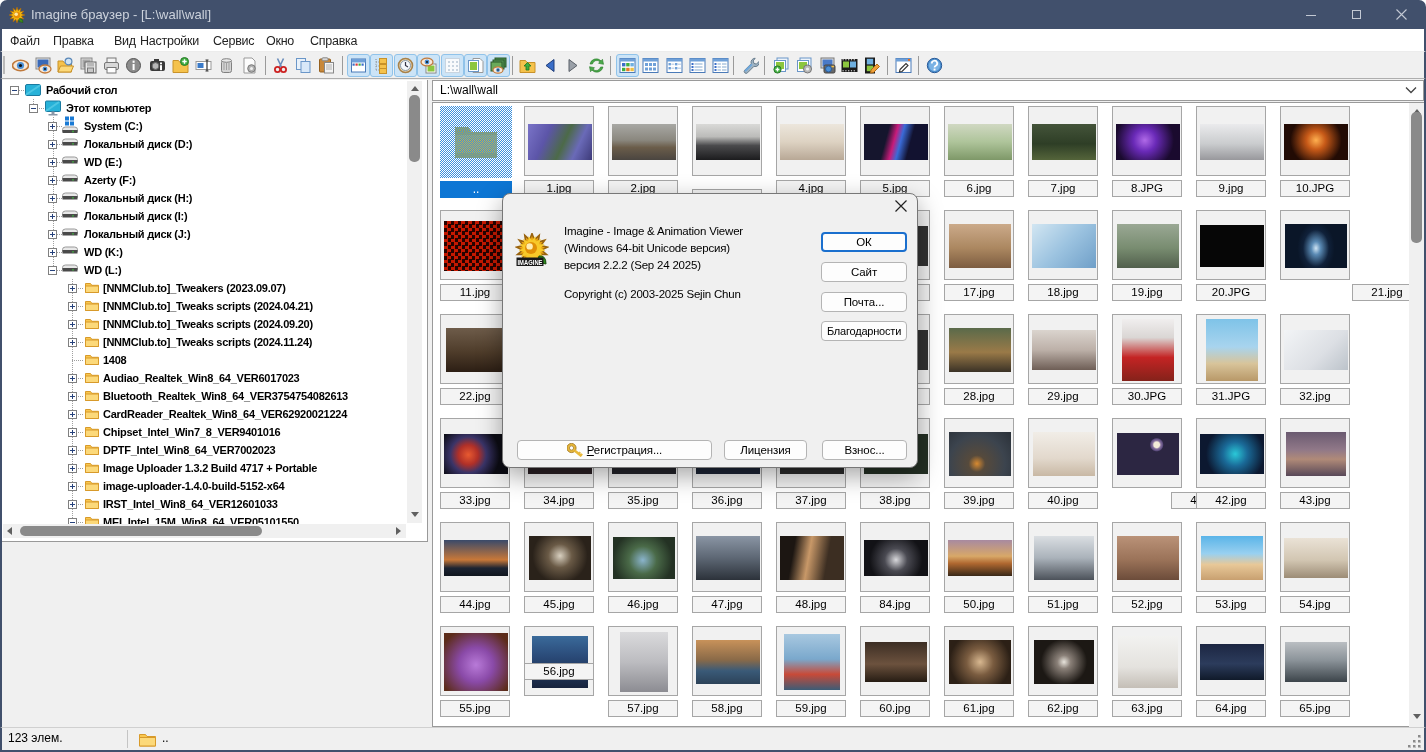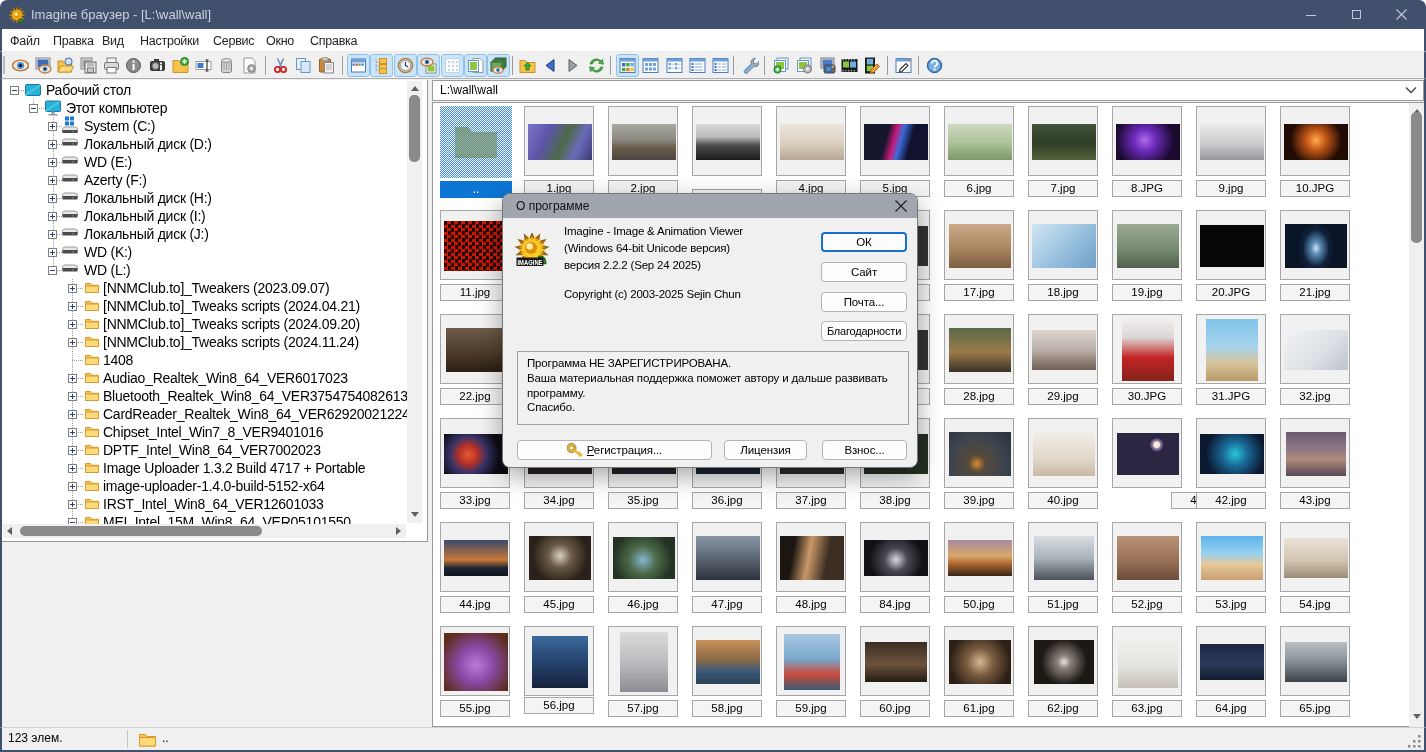--- a/index.html
+++ b/index.html
@@ -9,21 +9,21 @@
 #titlebar{left:0;top:0;width:1426px;height:29px;background:#41506c;border-radius:7px 7px 0 0;}
 #title-text{left:31px;top:0;height:29px;line-height:29px;color:#ccd2dc;font-size:13px;}
 #menubar{left:0;top:29px;width:1426px;height:23px;background:#fff;border-bottom:1px solid #ececec;border-left:2px solid #41506c;border-right:2px solid #41506c;}
 .menuitem{position:absolute;top:30px;height:22px;line-height:22px;color:#222;font-size:12.5px;letter-spacing:-0.25px;}
 #toolbar{left:0;top:52px;width:1426px;height:27px;background:#f0f0f0;border-left:2px solid #41506c;border-right:2px solid #41506c;border-bottom:1px solid #aeaeae;}
 .ticon{position:absolute;top:57px;width:17px;height:17px;}
 .tsep{position:absolute;top:56px;width:1px;height:19px;background:#9a9a9a;}
 .tbtn{position:absolute;top:54px;width:23px;height:23px;background:#cce4f7;border:1px solid #90c3ea;border-radius:3px;}
 #mainarea{left:0;top:79px;width:1426px;height:648px;background:#f0f0f0;border-left:2px solid #41506c;border-right:2px solid #41506c;}
 #treepanel{left:2px;top:80px;width:426px;height:462px;background:#fff;border-right:1px solid #999;border-bottom:1px solid #999;overflow:hidden;}
-.trow{position:absolute;height:18px;font-size:14px;letter-spacing:-0.25px;color:#000;line-height:18px;white-space:nowrap;}
+.trow{position:absolute;height:18px;font-size:11px;letter-spacing:-0.25px;color:#000;line-height:18px;white-space:nowrap;font-weight:bold;}
 .ebox{position:absolute;width:9px;height:9px;border:1px solid #808080;background:#fff;}
 .ebox i{position:absolute;left:1px;top:3px;width:5px;height:1px;background:#26427c;}
 .ebox b{position:absolute;left:3px;top:1px;width:1px;height:5px;background:#26427c;}
 .vdot{position:absolute;width:1px;background-image:repeating-linear-gradient(to bottom,#a0a0a0 0 1px,transparent 1px 2px);}
 .hdot{position:absolute;height:1px;background-image:repeating-linear-gradient(to right,#a0a0a0 0 1px,transparent 1px 2px);}
 .scroll-track{position:absolute;background:#f0f0f0;}
 .scroll-thumb{position:absolute;background:#8a8a8a;}
 .arr{position:absolute;width:0;height:0;}
 #addressbar{left:432px;top:80px;width:992px;height:21px;background:#fff;border:1px solid #9a9a9a;font-size:12px;line-height:19px;color:#000;padding-left:7px;}
 #thumbpanel{left:432px;top:102px;width:992px;height:625px;background:#fff;border:1px solid #9a9a9a;border-top:1px solid #9a9a9a;overflow:hidden;}
@@ -49,21 +49,21 @@
   </svg>
 <div id="title-text" class="abs">Imagine браузер - [L:\wall\wall]</div>
 <div class="abs" style="left:1306px;top:15px;width:10px;height:1px;background:#c3c9d4"></div>
 <div class="abs" style="left:1352px;top:10px;width:9px;height:9px;border:1px solid #c3c9d4"></div>
 <svg class="abs" style="left:1396px;top:9px" width="11" height="11">
     <path d="M0.5 0.5 L10.5 10.5 M10.5 0.5 L0.5 10.5" stroke="#c3c9d4" stroke-width="1.1"></path>
   </svg>
 <div id="menubar" class="abs"></div>
 <div class="menuitem" style="left:10px">Файл</div>
 <div class="menuitem" style="left:53px">Правка</div>
-<div class="menuitem" style="left:102px">Вид</div>
+<div class="menuitem" style="left:114px">Вид</div>
 <div class="menuitem" style="left:140px">Настройки</div>
 <div class="menuitem" style="left:213px">Сервис</div>
 <div class="menuitem" style="left:266px">Окно</div>
 <div class="menuitem" style="left:310px">Справка</div>
 <div id="toolbar" class="abs"></div>
 <div class="abs" style="left:3px;top:56px;width:2px;height:18px;background:#b9b9b9"></div>
 <div class="ticon" style="left:11.5px"><svg width="17" height="17" viewBox="0 0 17 17">
       <ellipse cx="8.5" cy="8.5" rx="8" ry="5.2" fill="#f8e8d8" stroke="#c07a3c" stroke-width="1.6"></ellipse>
       <circle cx="8.5" cy="8.5" r="3.6" fill="#4a90d8"></circle>
       <circle cx="8.5" cy="8.5" r="1.6" fill="#111"></circle>
@@ -679,21 +679,21 @@
 <div class="timg" style="left:1032px;top:223.5px;width:64px;height:44px;background:linear-gradient(135deg,#d2e6f2 0%,#9cc3e0 50%,#6f9fc8 100%)"></div>
 <div class="tlabel" style="left:1028px;top:283.5px">18.jpg</div>
 <div class="tbox" style="left:1112px;top:209.5px"></div>
 <div class="timg" style="left:1117px;top:223.5px;width:62px;height:44px;background:linear-gradient(180deg,#9aa894 0%,#788c70 55%,#515f4c 100%)"></div>
 <div class="tlabel" style="left:1112px;top:283.5px">19.jpg</div>
 <div class="tbox" style="left:1196px;top:209.5px"></div>
 <div class="timg" style="left:1200px;top:224.5px;width:64px;height:42px;background:#060606"></div>
 <div class="tlabel" style="left:1196px;top:283.5px">20.JPG</div>
 <div class="tbox" style="left:1280px;top:209.5px"></div>
 <div class="timg" style="left:1285px;top:223.5px;width:62px;height:44px;background:radial-gradient(ellipse 30% 60% at 50% 55%,#cfe4f4 0%,#5a8ab4 25%,#10213a 70%,#0a1628 100%)"></div>
-<div class="tlabel" style="left:1280px;top:283.5px">21.jpg</div>
+<div class="tlabel" style="left:1352px;top:283.5px">21.jpg</div>
 <div class="tbox" style="left:440px;top:313.5px"></div>
 <div class="timg" style="left:446px;top:327.5px;width:60px;height:44px;background:linear-gradient(180deg,#6e5c4a 0%,#4e3c2a 55%,#2c1e14 100%)"></div>
 <div class="tlabel" style="left:440px;top:387.5px">22.jpg</div>
 <div class="tbox" style="left:524px;top:313.5px"></div>
 <div class="timg" style="left:528px;top:329.5px;width:64px;height:40px;background:#333"></div>
 <div class="tlabel" style="left:524px;top:387.5px">23.jpg</div>
 <div class="tbox" style="left:608px;top:313.5px"></div>
 <div class="timg" style="left:612px;top:329.5px;width:64px;height:40px;background:#333"></div>
 <div class="tlabel" style="left:608px;top:387.5px">24.jpg</div>
 <div class="tbox" style="left:692px;top:313.5px"></div>
@@ -784,21 +784,21 @@
 <div class="timg" style="left:1201px;top:535.5px;width:62px;height:44px;background:linear-gradient(180deg,#5ab4e8 0%,#98d0f0 40%,#e8c898 65%,#c8a070 100%)"></div>
 <div class="tlabel" style="left:1196px;top:595.5px">53.jpg</div>
 <div class="tbox" style="left:1280px;top:521.5px"></div>
 <div class="timg" style="left:1284px;top:537.5px;width:64px;height:40px;background:linear-gradient(180deg,#eae2d6 0%,#d2c6b2 55%,#9c8c76 100%)"></div>
 <div class="tlabel" style="left:1280px;top:595.5px">54.jpg</div>
 <div class="tbox" style="left:440px;top:625.5px"></div>
 <div class="timg" style="left:444px;top:632.5px;width:64px;height:58px;background:radial-gradient(circle at 50% 55%,#b87ad8 0%,#8a4aa8 38%,#5c2c1a 85%)"></div>
 <div class="tlabel" style="left:440px;top:699.5px">55.jpg</div>
 <div class="tbox" style="left:524px;top:625.5px"></div>
 <div class="timg" style="left:532px;top:635.5px;width:56px;height:52px;background:linear-gradient(180deg,#3a6a9a 0%,#2a4a78 40%,#16223c 100%)"></div>
-<div class="tlabel" style="left:524px;top:697px">56.jpg</div>
+<div class="tlabel" style="left:524px;top:663px">56.jpg</div>
 <div class="tbox" style="left:608px;top:625.5px"></div>
 <div class="timg" style="left:620px;top:631.5px;width:48px;height:60px;background:linear-gradient(180deg,#dadadc 0%,#bcbcc0 50%,#8c8c92 100%)"></div>
 <div class="tlabel" style="left:608px;top:699.5px">57.jpg</div>
 <div class="tbox" style="left:692px;top:625.5px"></div>
 <div class="timg" style="left:696px;top:639.5px;width:64px;height:44px;background:linear-gradient(180deg,#c8925a 0%,#8a6a48 45%,#3a5a78 70%,#2c4258 100%)"></div>
 <div class="tlabel" style="left:692px;top:699.5px">58.jpg</div>
 <div class="tbox" style="left:776px;top:625.5px"></div>
 <div class="timg" style="left:784px;top:633.5px;width:56px;height:56px;background:linear-gradient(180deg,#a8c8e0 0%,#7aa8cc 45%,#c84a38 72%,#3c5c76 100%)"></div>
 <div class="tlabel" style="left:776px;top:699.5px">59.jpg</div>
 <div class="tbox" style="left:860px;top:625.5px"></div>
@@ -840,42 +840,40 @@
     <rect x="10" y="5" width="2" height="2" fill="#8a8a8a"></rect>
     <rect x="0" y="10" width="3" height="3" fill="#c0c0c0"></rect>
     <rect x="0" y="10" width="2" height="2" fill="#8a8a8a"></rect>
     <rect x="5" y="10" width="3" height="3" fill="#c0c0c0"></rect>
     <rect x="5" y="10" width="2" height="2" fill="#8a8a8a"></rect>
     <rect x="10" y="10" width="3" height="3" fill="#c0c0c0"></rect>
     <rect x="10" y="10" width="2" height="2" fill="#8a8a8a"></rect>
   </svg>
 <div id="winbottom" class="abs"></div>
 <div id="dialog" class="abs">
-<div id="dlgtitle" class="abs">О программе</div>
 <svg class="abs" style="left:392px;top:6px" width="12" height="12">
       <path d="M0.5 0.5 L11.5 11.5 M11.5 0.5 L0.5 11.5" stroke="#222" stroke-width="1.2"></path>
     </svg>
 <div class="abs" style="left:12px;top:39px;width:34px;height:34px"><svg width="34" height="34" viewBox="0 0 34 34">
         <polygon points="17.0,0.5 19.3,6.8 24.2,2.3 23.3,8.9 29.8,7.2 25.9,12.6 32.4,14.1 26.4,17.1 31.5,21.5 24.8,21.4 27.3,27.6 21.4,24.4 20.7,31.0 17.0,25.5 13.3,31.0 12.6,24.4 6.7,27.6 9.2,21.4 2.5,21.5 7.6,17.1 1.6,14.1 8.1,12.6 4.2,7.2 10.7,8.9 9.8,2.3 14.7,6.8" fill="#eda812" stroke="#9a6410" stroke-width="1.6"></polygon>
         <polygon points="20.2,2.9 20.9,8.5 25.9,5.9 24.0,11.2 29.6,11.2 25.4,15.0 30.4,17.6 25.0,19.0 28.1,23.7 22.6,22.4 23.3,27.9 19.0,24.2 17.0,29.5 15.0,24.3 10.7,28.0 11.4,22.4 5.9,23.7 9.1,19.0 3.6,17.6 8.6,15.0 4.4,11.2 10.0,11.2 8.0,5.9 13.0,8.5 13.7,2.9 17.0,7.5" fill="#f8c929"></polygon>
         <circle cx="16" cy="15" r="6" fill="#e08f06"></circle>
         <circle cx="14.6" cy="13.4" r="3.2" fill="#ffedb0"></circle>
         <path d="M24 23 q7 -1 7 8 l-8.5 -2 z" fill="#2e8c1e" stroke="#174f0c" stroke-width="1"></path>
         <rect x="1.5" y="24.5" width="27" height="8.5" fill="#181818"></rect>
         <text x="15" y="31.5" font-size="8" font-weight="bold" fill="#fff" text-anchor="middle" font-family="Liberation Sans" textLength="25" lengthAdjust="spacingAndGlyphs">IMAGINE</text>
       </svg></div>
 <div class="dtext" style="left:61px;top:31px">Imagine - Image &amp; Animation Viewer</div>
 <div class="dtext" style="left:61px;top:48px">(Windows 64-bit Unicode версия)</div>
 <div class="dtext" style="left:61px;top:64.5px">версия 2.2.2 (Sep 24 2025)</div>
 <div class="dtext" style="left:61px;top:94px">Copyright (c) 2003-2025 Sejin Chun</div>
 <div class="dbtn abs" id="okbtn" style="left:318px;top:38px">ОК</div>
 <div class="dbtn abs" style="left:318px;top:68px">Сайт</div>
 <div class="dbtn abs" style="left:318px;top:97.5px">Почта...</div>
 <div class="dbtn abs" style="left:318px;top:127px;font-size:11px;letter-spacing:-0.2px">Благодарности</div>
-<div id="regpanel" class="abs">Программа НЕ ЗАРЕГИСТРИРОВАНА.<br>Ваша материальная поддержка поможет автору и дальше развивать<br>программу.<br>Спасибо.</div>
 <div class="dbtn abs" style="left:14px;top:245.5px;width:195px"><svg style="vertical-align:-3px;margin-right:3px" width="17" height="14" viewBox="0 0 17 14">
         <circle cx="4.5" cy="5" r="3.4" fill="none" stroke="#e8b83a" stroke-width="2.4"></circle>
         <circle cx="4.5" cy="5" r="4.6" fill="none" stroke="#9a7018" stroke-width="0.8"></circle>
         <circle cx="4.5" cy="5" r="2.1" fill="none" stroke="#9a7018" stroke-width="0.7"></circle>
         <path d="M7.5 7.5 L14.5 13" stroke="#e8b83a" stroke-width="2.6"></path>
         <path d="M7.5 7.5 L14.5 13" stroke="#9a7018" stroke-width="0.01"></path>
         <path d="M11.2 11.6 l2-2.4 M13.2 13.2 l2-2.4" stroke="#e8b83a" stroke-width="1.8"></path>
       </svg><span style="text-decoration:underline">Р</span>егистрация...</div>
 <div class="dbtn abs" style="left:221px;top:245.5px;width:83px">Лицензия</div>
 <div class="dbtn abs" style="left:319px;top:245.5px;width:85px">Взнос...</div>

